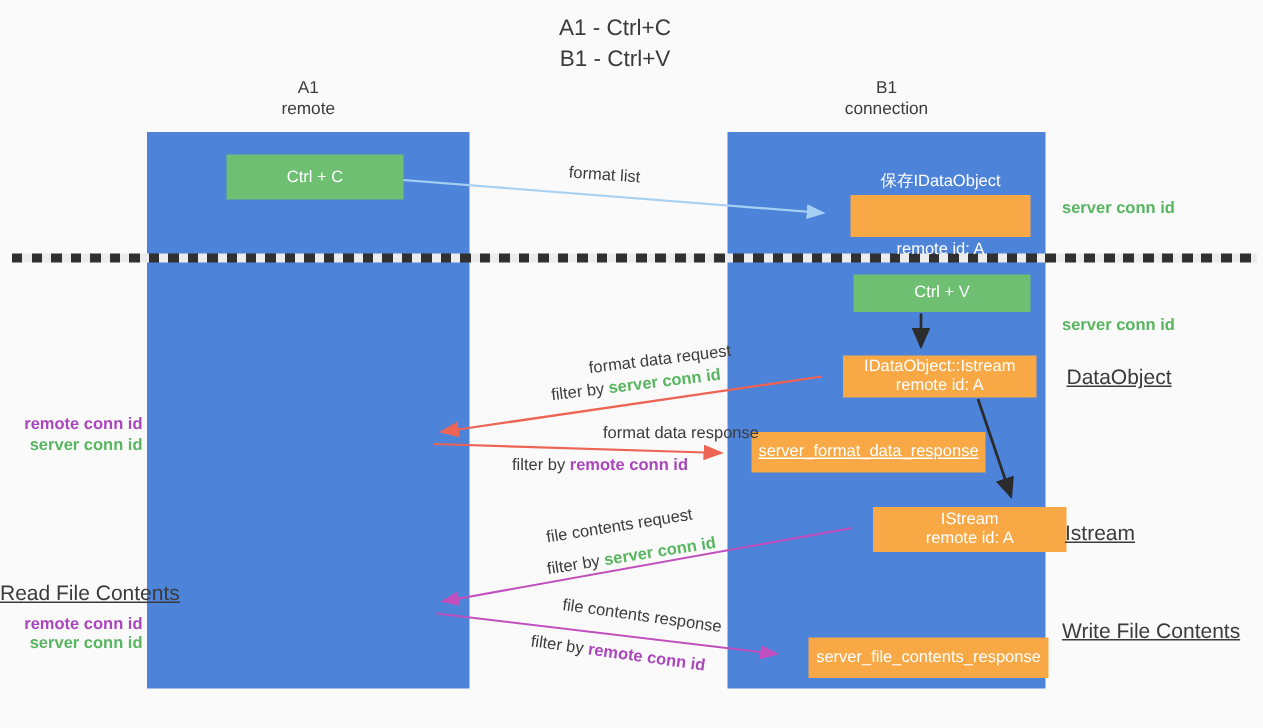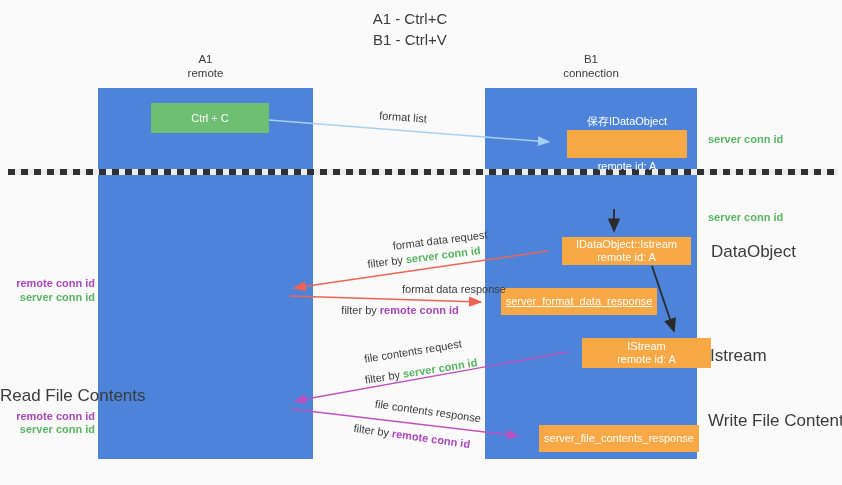--- a/index.html
+++ b/index.html
@@ -37,21 +37,21 @@
        color:var(--box-text);font-size:11px;line-height:13px;text-align:center;white-space:nowrap;margin-left:14px;}
   .box.green{background:var(--box-green);}
   .box.orange{background:var(--box-orange);}
 
   .alabel{position:absolute;white-space:nowrap;font-size:11px;color:var(--text-dark);
           transform-origin:center;}
   .term-green{color:var(--conn-green);font-weight:bold;}
   .term-purple{color:var(--conn-purple);font-weight:bold;}
 
   .side{position:absolute;white-space:nowrap;font-size:11px;line-height:13px;}
-  .side.dark{color:var(--text-dark);font-size:17px;}
+  .side.dark{color:var(--text-dark);font-size:14px;text-decoration:underline;}
   .side.green{color:var(--conn-green);font-weight:bold;}
   .side.purple{color:var(--conn-purple);font-weight:bold;}
   .side.left-col{left:0;width:95px;text-align:right;}
 </style>
 </head>
 <body>
 
 <div class="canvas">
 
   <div class="title">
@@ -99,20 +99,23 @@
 
   <div class="box green" style="left:137px;top:103px;width:118px;height:30px;">
     <div>Ctrl + C</div>
   </div>
 
   <div class="box orange" style="left:553px;top:130px;width:120px;height:28px;gap:32px;">
     <div>保存IDataObject</div>
     <div>remote id: A</div>
   </div>
 
+  <div class="box green" style="left:555px;top:183px;width:118px;height:25px;">
+    <div>Ctrl + V</div>
+  </div>
 
   <div class="box orange" style="left:548px;top:237px;width:129px;height:28px;">
     <div>IDataObject::Istream</div>
     <div>remote id: A</div>
   </div>
 
 
   <div class="box orange" style="left:487px;top:288px;width:156px;height:27px;text-decoration:underline;">
     <div>server_format_data_response</div>
   </div>

